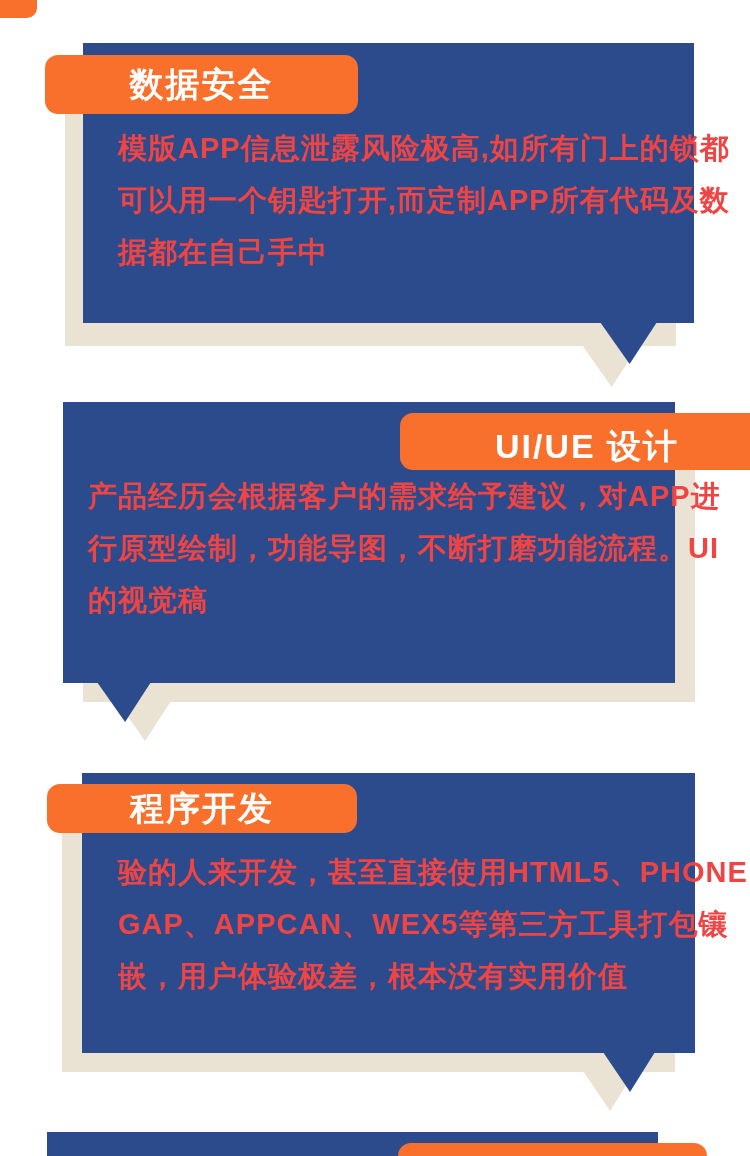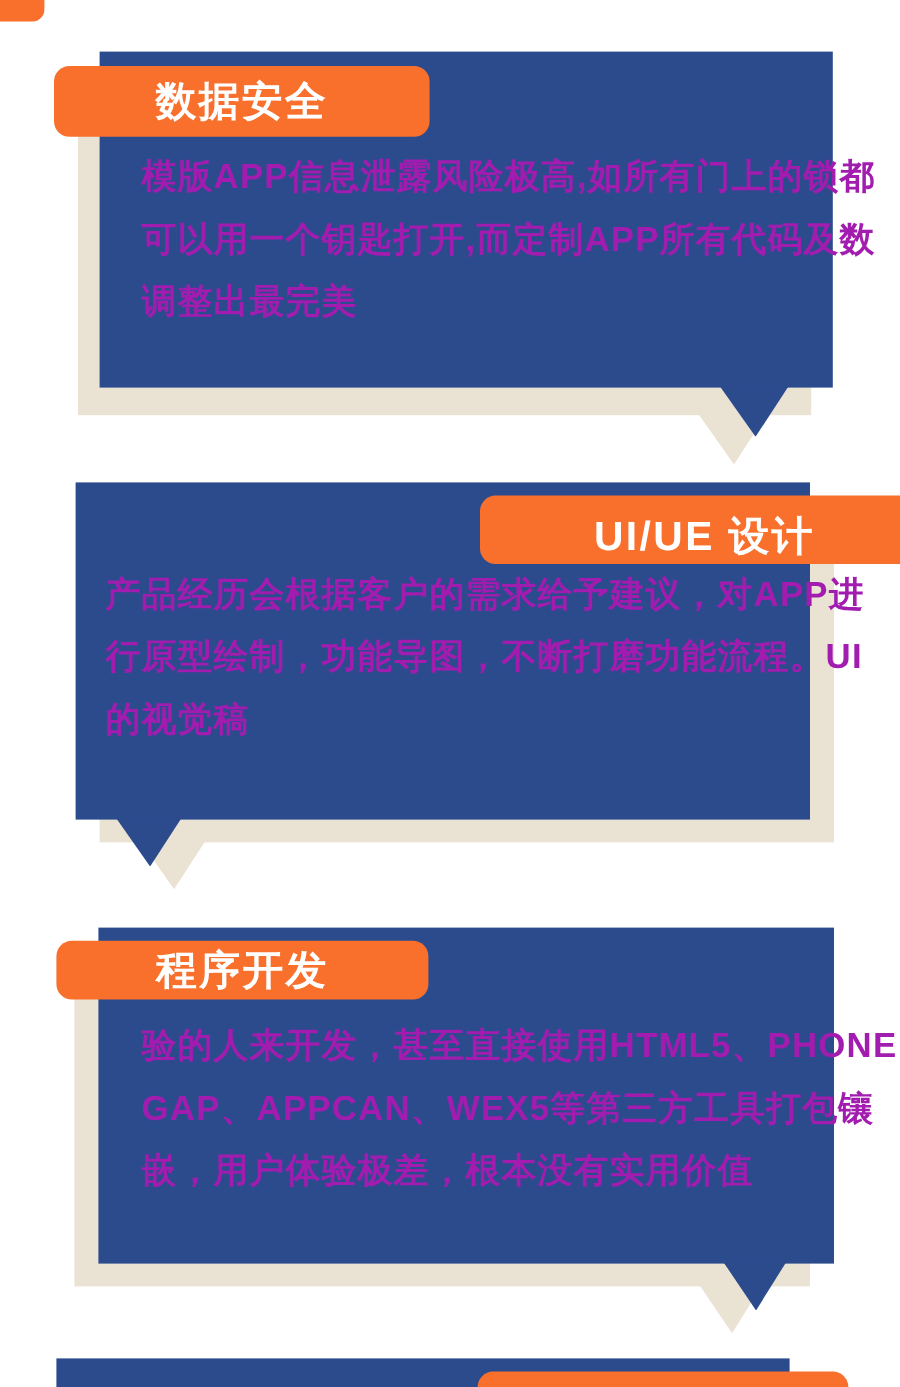--- a/index.html
+++ b/index.html
@@ -31,21 +31,21 @@
     position:absolute;z-index:3;
     background:#f8702c;
     border-radius:13px;
     display:flex;align-items:center;justify-content:center;
     color:#ffffff;
     font-size:34px;
     letter-spacing:2px;
   }
   .body-text{
     position:absolute;z-index:4;
-    color:#a21caf;
+    color:#ef4444;
     font-size:29px;
     line-height:52px;
     letter-spacing:1px;
     white-space:nowrap;
   }
 
   
   .c1 .bubble{left:83px;top:43px;width:611px;height:280px;}
   .c1 .bubble-shadow{left:65px;top:66px;width:611px;height:280px;}
   .c1 .tail{left:517px;top:279px;width:57px;height:42px;}
@@ -83,21 +83,21 @@
     </div>
     <div class="bubble">
       <div class="tail"></div>
     </div>
     <div class="title-badge">
       <span>数据安全</span>
     </div>
     <div class="body-text">
       <div>模版APP信息泄露风险极高,如所有门上的锁都</div>
       <div>可以用一个钥匙打开,而定制APP所有代码及数</div>
-      <div>调整出最完美</div>
+      <div>据都在自己手中</div>
     </div>
   </section>
 
   <section class="card c2">
     <div class="bubble-shadow">
       <div class="tail"></div>
     </div>
     <div class="bubble">
       <div class="tail"></div>
     </div>

